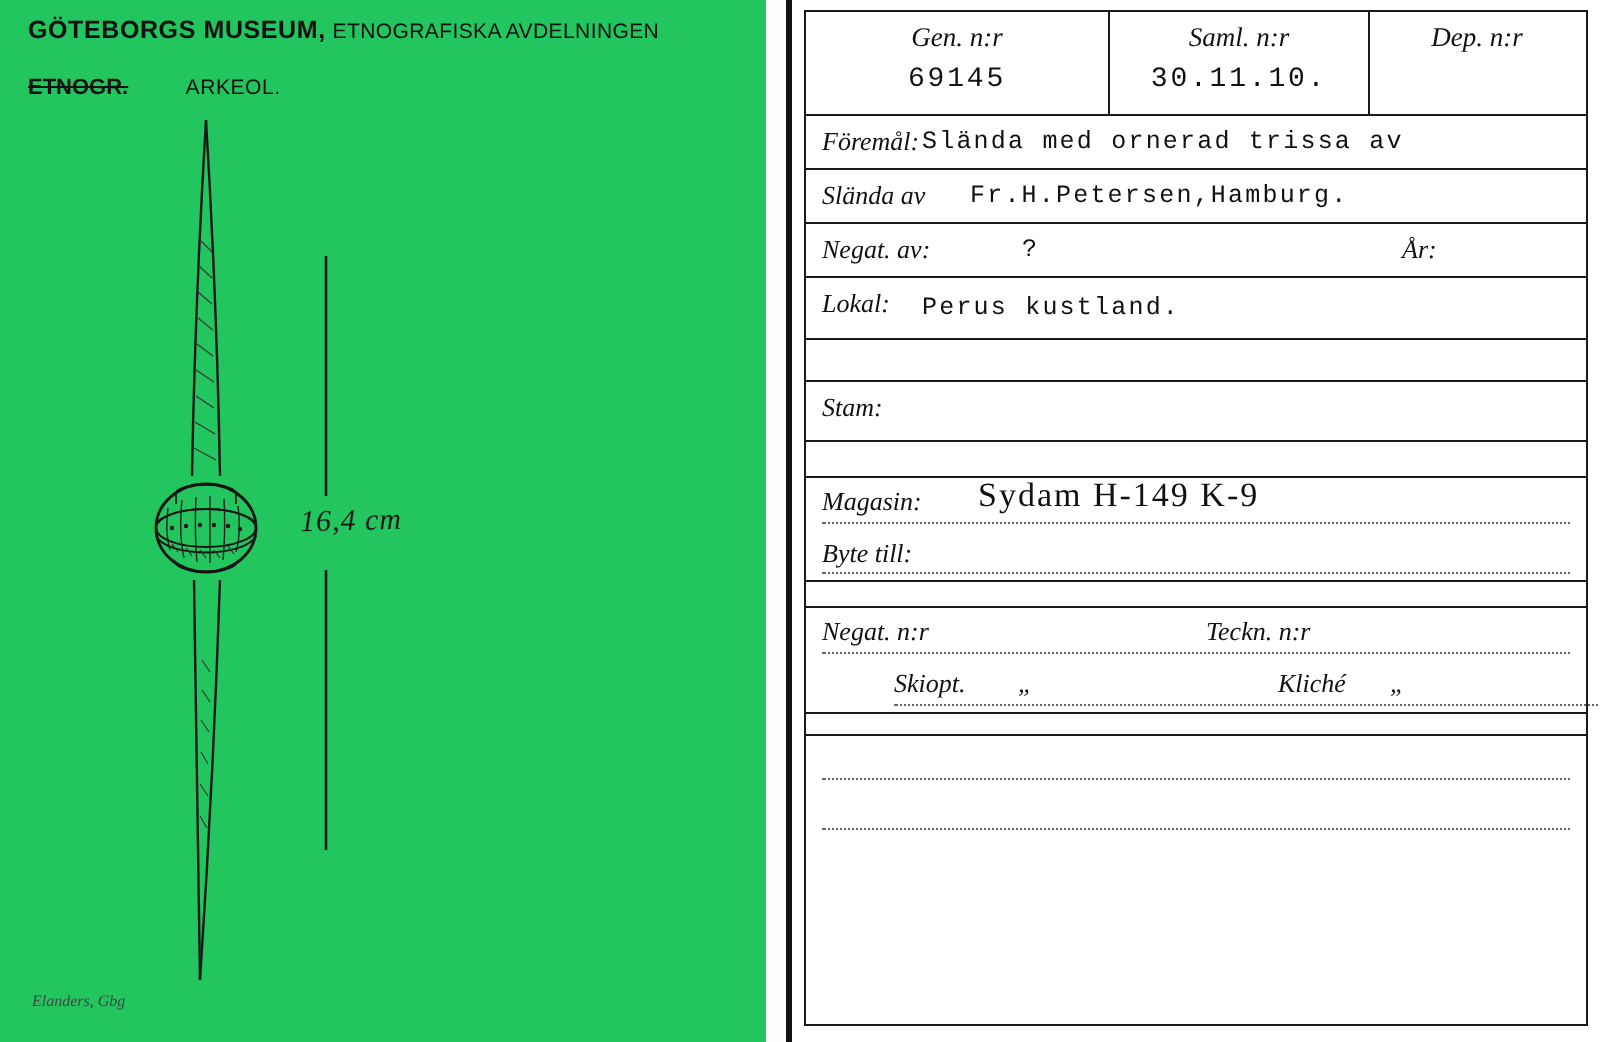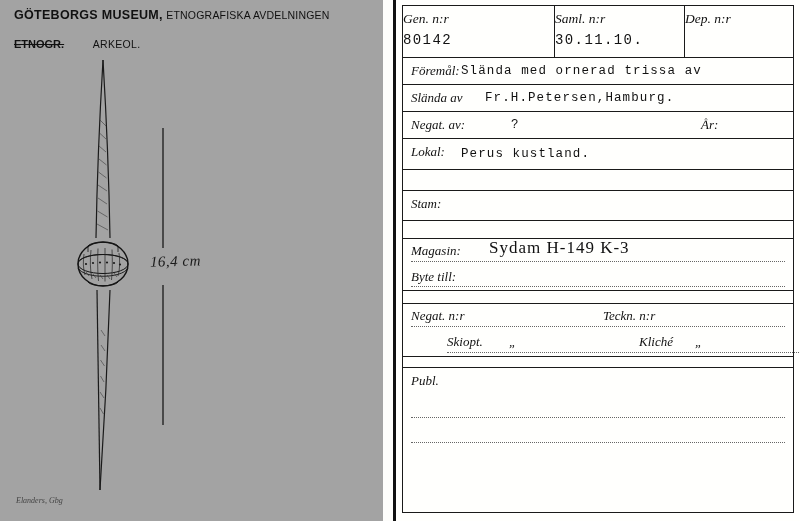--- a/index.html
+++ b/index.html
@@ -20,21 +20,21 @@
     height: 521px;
     background: #fdfdfb;
   }
 
   
   .left-panel {
     position: absolute;
     left: 0; top: 0;
     width: 383px;
     height: 521px;
-    background: #a3a3a3;
+    background: #22c55e;
   }
   .museum-header {
     position: absolute;
     left: 14px;
     top: 8px;
     width: 340px;
   }
   .museum-line1 {
     font-family: "Liberation Sans", sans-serif;
     font-size: 11.5px;
@@ -148,21 +148,21 @@
 
   
   .hdr {
     display: flex;
     height: 52px;
   }
   .hdr-cell {
     position: relative;
     display: flex;
     flex-direction: column;
-    align-items: flex-start;
+    align-items: center;
     justify-content: flex-start;
     padding-top: 5px;
     box-sizing: border-box;
   }
   .hdr-cell.c1 { width: 152px; border-right: 1.3px solid #1a1a1a; }
   .hdr-cell.c2 { width: 130px; border-right: 1.3px solid #1a1a1a; }
   .hdr-cell.c3 { width: 107px; }
   .hdr-lbl {
     font-family: "Liberation Serif", serif;
     font-style: italic;
@@ -326,21 +326,21 @@
     </div>
   </div>
 
   <div class="card">
     <div class="card-border-left"></div>
     <div class="card-inner">
 
       <div class="row hdr rule">
         <div class="hdr-cell c1">
           <span class="hdr-lbl">Gen. n:r</span>
-          <span class="hdr-val">80142</span>
+          <span class="hdr-val">69145</span>
         </div>
         <div class="hdr-cell c2">
           <span class="hdr-lbl">Saml. n:r</span>
           <span class="hdr-val">30.11.10.</span>
         </div>
         <div class="hdr-cell c3">
           <span class="hdr-lbl">Dep. n:r</span>
           <span class="hdr-val"></span>
         </div>
       </div>
@@ -375,21 +375,21 @@
         <span class="lbl">Stam:</span>
         <span class="typed val-type" style="left:62px;top:8px;"></span>
       </div>
       <div class="row rule" style="height:0;"></div>
       <div class="row" style="height:17px;"></div>
       <div class="row rule" style="height:0;"></div>
 
 
       <div class="row dotted-fill" style="height:26px;">
         <span class="lbl">Magasin:</span>
-        <span class="val-hand hand" style="left:86px;top:-1px;letter-spacing:1px;">Sydam  H-149  K-3</span>
+        <span class="val-hand hand" style="left:86px;top:-1px;letter-spacing:1px;">Sydam  H-149  K-9</span>
       </div>
 
 
       <div class="row dotted-fill" style="height:25px;">
         <span class="lbl">Byte till:</span>
         <span class="val-type hand" style="left:82px;top:3px;"></span>
       </div>
       <div class="row rule" style="height:0;"></div>
       <div class="row" style="height:12px;"></div>
       <div class="row rule" style="height:0;"></div>
@@ -403,24 +403,20 @@
       <div class="row dotted-fill" style="height:26px;margin-left:36px;">
         <span class="lbl">Skiopt.</span>
         <span class="lbl right-lbl" style="left:66px;">„</span>
         <span class="lbl right-lbl" style="left:196px;">Kliché</span>
         <span class="lbl right-lbl" style="left:252px;">„</span>
       </div>
       <div class="row rule" style="height:0;"></div>
       <div class="row" style="height:10px;"></div>
       <div class="row rule" style="height:0;"></div>
 
-      <div class="row line-row" style="height:28px;">
-        <span class="lbl">Publ.</span>
-        <span class="typed val-type" style="left:62px;top:8px;"></span>
-      </div>
 
       <div class="row dotted-fill" style="height:25px;"></div>
       <div class="row dotted-fill" style="height:25px;"></div>
 
     </div>
   </div>
 
 </div>
 
 </body></html>

